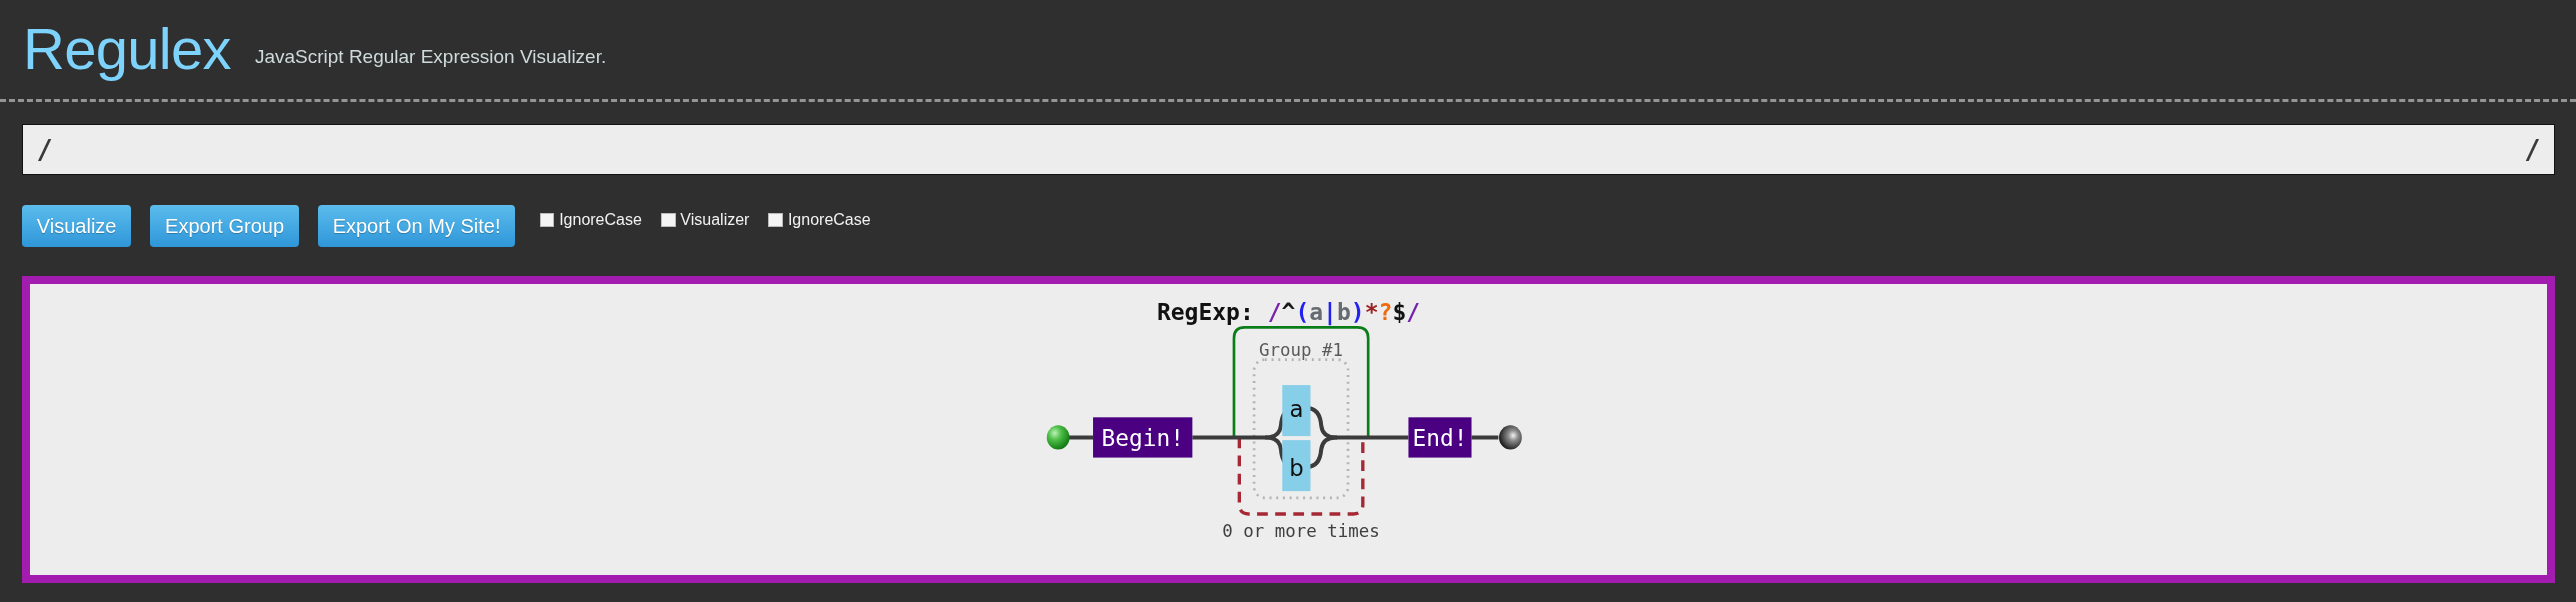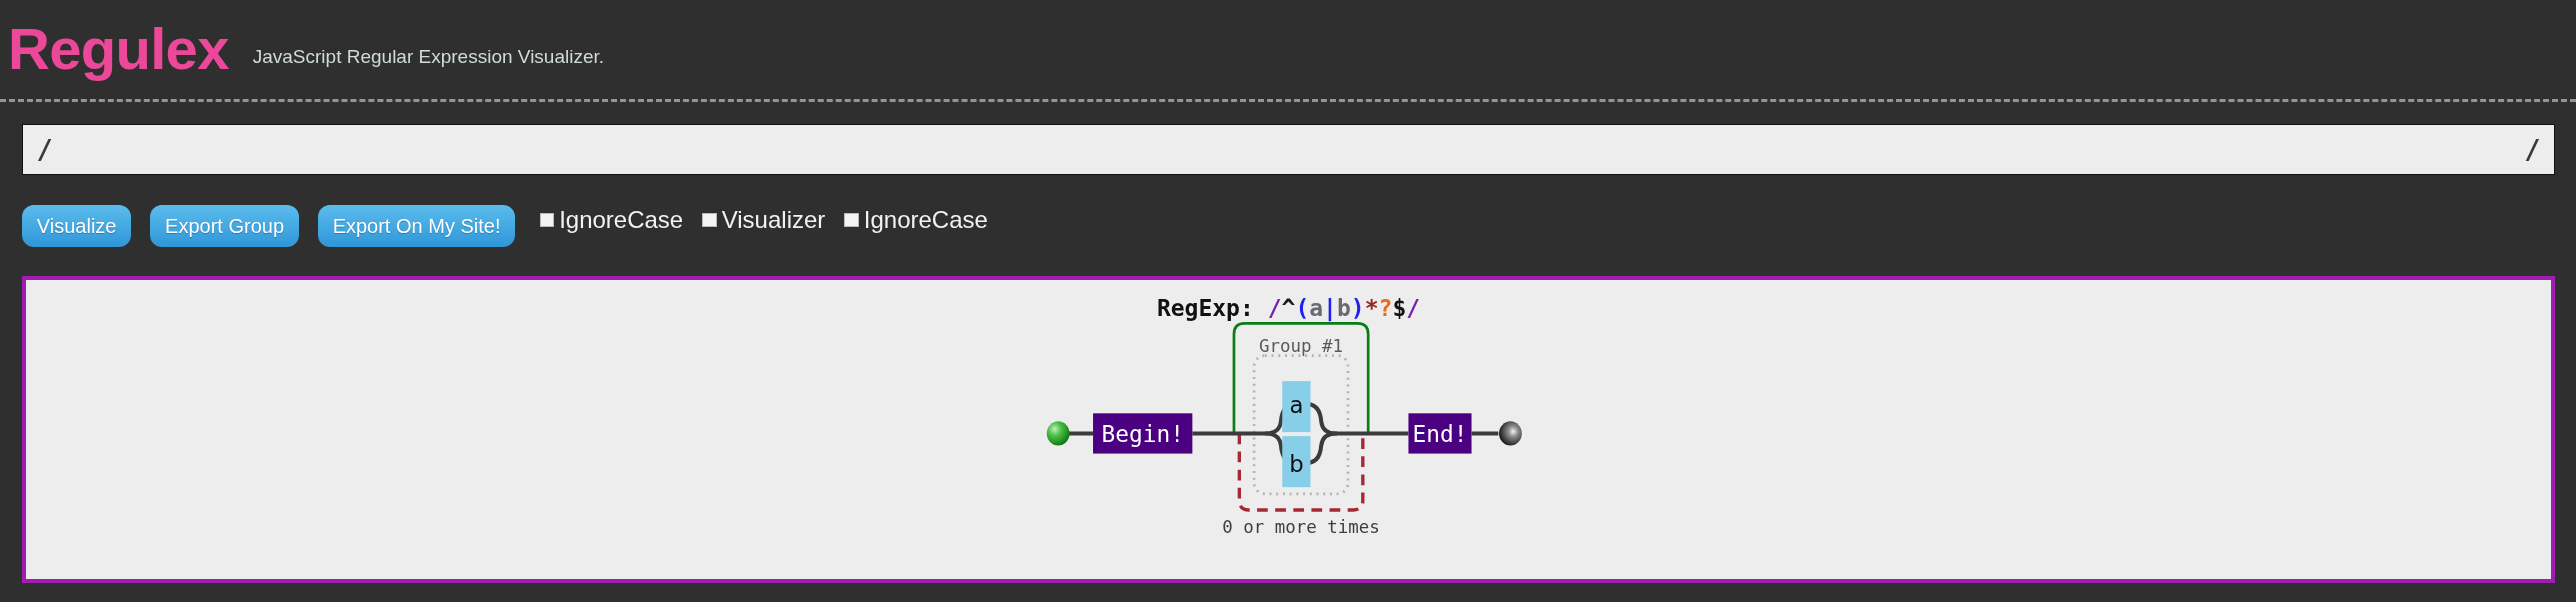--- a/index.html
+++ b/index.html
@@ -17,24 +17,24 @@
     background: #2f2f2f;
   }
 
   
   .header {
     position: absolute; left: 0; top: 0;
     width: 2576px; height: 98px;
     display: flex; align-items: center;
   }
   .logo {
-    margin-left: 8px;
-    color: #ec4899;
+    margin-left: 23px;
+    color: #7dd3fc;
     font-size: 58px;
-    font-weight: bold;
+    font-weight: normal;
     letter-spacing: -0.7px;
     line-height: 1;
     font-family: "Liberation Sans", sans-serif;
   }
   .tagline {
     margin-left: 24px;
     color: #cfdbdb;
     font-size: 19px;
     padding-top: 16px;
     font-family: "Liberation Sans", sans-serif;
@@ -84,58 +84,58 @@
   .controls {
     position: absolute;
     left: 22px; top: 199px;
     height: 42px;
     display: flex;
     align-items: center;
   }
   .btn {
     height: 42px;
     border: none;
-    border-radius: 12px;
+    border-radius: 4px;
     color: #fff;
     font-size: 20px;
     font-family: "Liberation Sans", sans-serif;
     padding: 0 14.8px;
     margin-right: 19px;
     cursor: pointer;
     background: linear-gradient(to bottom, #5bbcec 0%, #4aaee5 38%, #2f96d8 100%);
     text-shadow: 0 0.7px 0.7px rgba(0,0,0,0.25);
     line-height: 42px;
     margin-top: 12px;
   }
 
   .flags { display: flex; align-items: center; margin-left: 5.4px; }
   .flag {
     display: flex; align-items: center;
     margin-right: 19px;
     color: #f2f2f2;
-    font-size: 24px;
+    font-size: 16px;
     font-family: "Liberation Sans", sans-serif;
     cursor: pointer;
   }
   .flag .box {
     width: 14.8px; height: 14.8px;
     background: #f4f4f4;
     border: 1.3px solid #b9b9b9;
     margin-right: 4.7px;
     display: inline-block;
     flex: none;
   }
 
   
   .canvas {
     position: absolute;
     left: 22px; top: 276px;
     width: 2533px; height: 307px;
     background: #ededed;
-    border: 4px solid #a21caf;
+    border: 8px solid #a21caf;
     overflow: hidden;
   }
   .regexp-label {
     position: absolute;
     left: 0; top: 14.8px;
     width: 100%;
     text-align: center;
     font-family: "DejaVu Sans Mono", "Liberation Mono", monospace;
     font-size: 23px;
     font-weight: bold;

